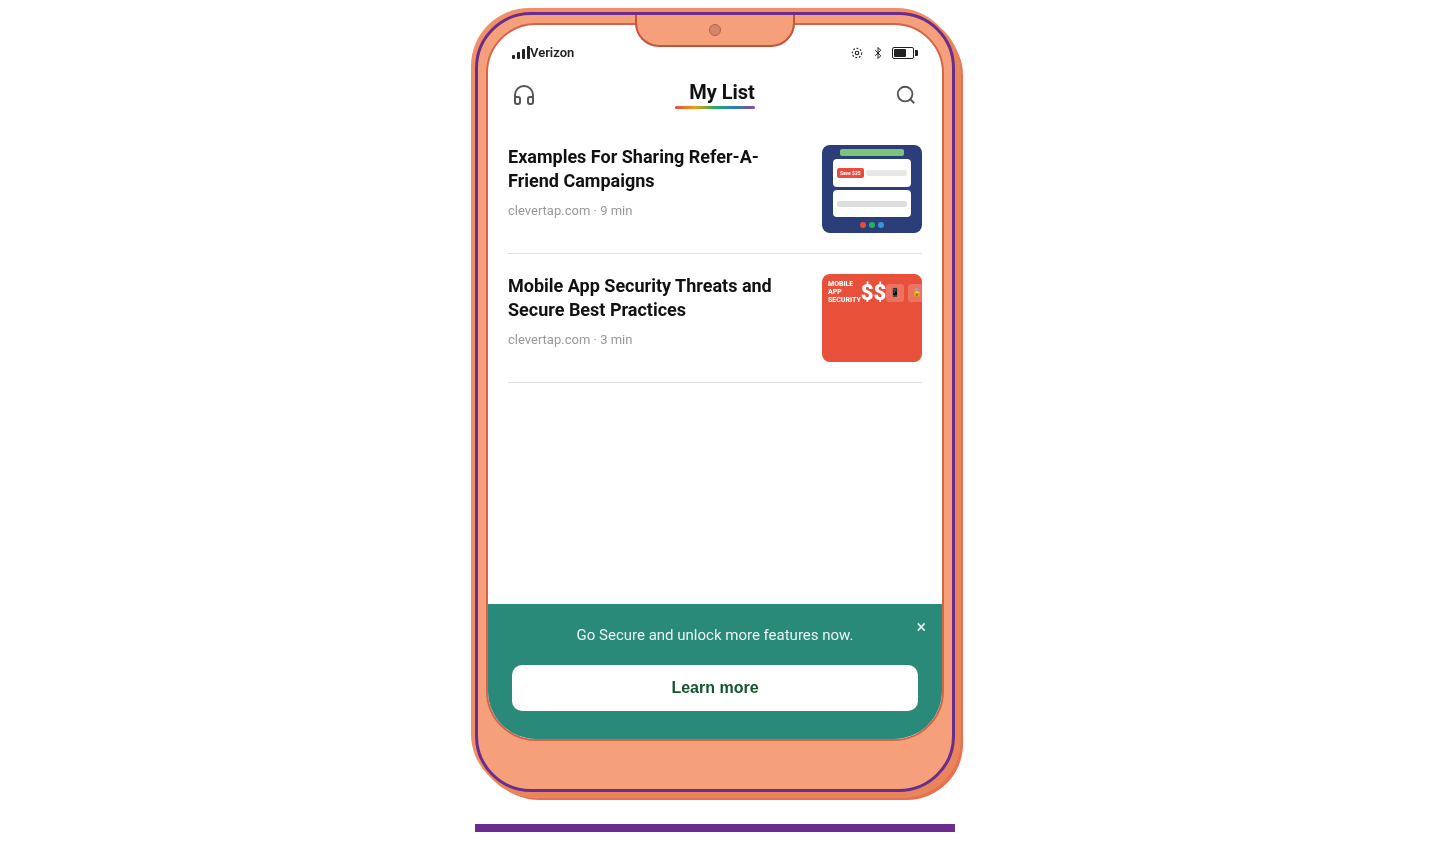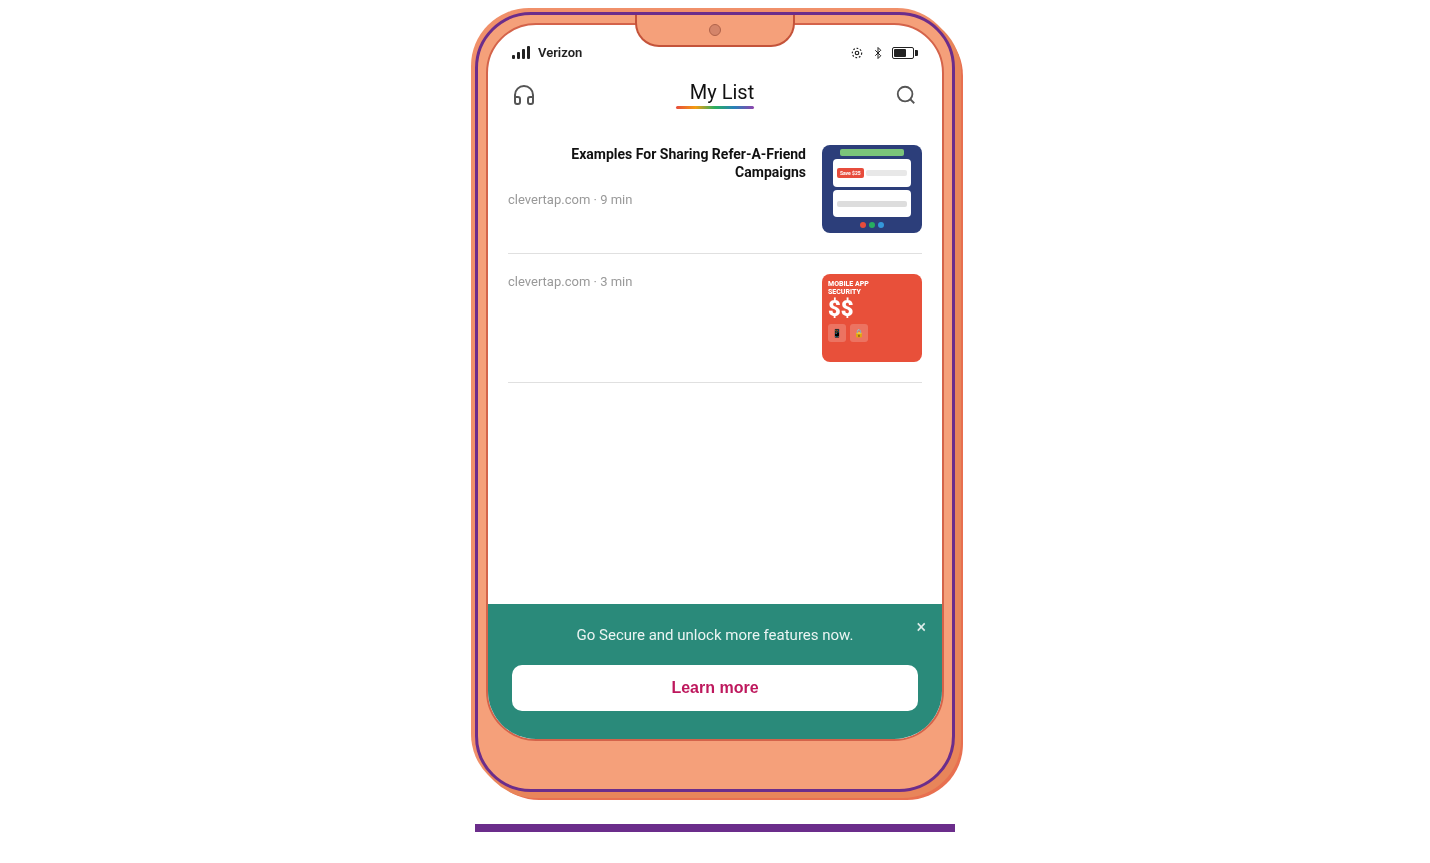--- a/index.html
+++ b/index.html
@@ -89,21 +89,21 @@
       display: flex;
       align-items: center;
       justify-content: space-between;
       padding: 0 24px;
       padding-top: 8px;
       z-index: 5;
     }
 
     .status-carrier {
       display: flex;
-      gap: 8px;
+      gap: 0;
       font-size: 13px;
       font-weight: 600;
       color: #222;
     }
 
     .signal-bars {
       display: flex;
       align-items: flex-end;
       gap: 2px;
       height: 14px;
@@ -154,21 +154,21 @@
     .app-header {
       display: flex;
       align-items: center;
       justify-content: space-between;
       padding: 6px 20px 10px;
       border-bottom: 3px solid transparent;
     }
 
     .header-title {
       font-size: 20px;
-      font-weight: 400;
+      font-weight: 700;
       color: #111;
       text-align: left;
       margin-left: 14px;
     }
 
     .header-underline {
       height: 3px;
       background: linear-gradient(to right, #e74c3c, #f39c12, #27ae60, #2980b9, #8e44ad);
       margin-top: 2px;
       border-radius: 2px;
@@ -198,26 +198,25 @@
       align-items: flex-start;
       padding: 20px 20px;
       gap: 16px;
     }
 
     .article-text {
       flex: 1;
     }
 
     .article-title {
-      font-size: 14px;
+      font-size: 18px;
       font-weight: 700;
       color: #111;
       line-height: 1.35;
       margin-bottom: 10px;
-      text-align: right;
     }
 
     .article-meta {
       font-size: 13px;
       color: #999;
     }
 
     .article-thumb {
       width: 100px;
       height: 88px;
@@ -264,21 +263,21 @@
       font-size: 15px;
       color: rgba(255,255,255,0.9);
       text-align: center;
       line-height: 1.5;
       margin-bottom: 18px;
     }
 
     .learn-more-btn {
       display: block;
       background: #ffffff;
-      color: #be185d;
+      color: #14532d;
       font-size: 16px;
       font-weight: 700;
       text-align: center;
       padding: 14px 0;
       border-radius: 10px;
       cursor: pointer;
       border: none;
       width: 100%;
     }
 
@@ -336,21 +335,21 @@
       border-radius: 50%;
     }
 
     
     .thumb2-bg {
       background: #e8503a;
       width: 100%;
       height: 100%;
       position: relative;
       display: flex;
-      flex-direction: column;
+      flex-direction: row;
       align-items: flex-start;
       justify-content: flex-start;
       padding: 6px;
     }
 
     .thumb2-title {
       color: white;
       font-size: 7px;
       font-weight: 800;
       line-height: 1.2;
@@ -486,20 +485,21 @@
                   <div class="dot" style="background:#3498db;"></div>
                 </div>
               </div>
             </div>
           </div>
 
           <div class="divider"></div>
 
           <div class="article-item">
             <div class="article-text">
+              <div class="article-title">Mobile App Security Threats and Secure Best Practices</div>
               <div class="article-meta">
                 <span>clevertap.com</span>
                 <span> · </span>
                 <span>3 min</span>
               </div>
             </div>
             <div class="article-thumb">
               <div class="thumb2-bg">
                 <div class="thumb2-title">MOBILE APP<br>SECURITY</div>
                 <div class="thumb2-dollar">$$</div>

